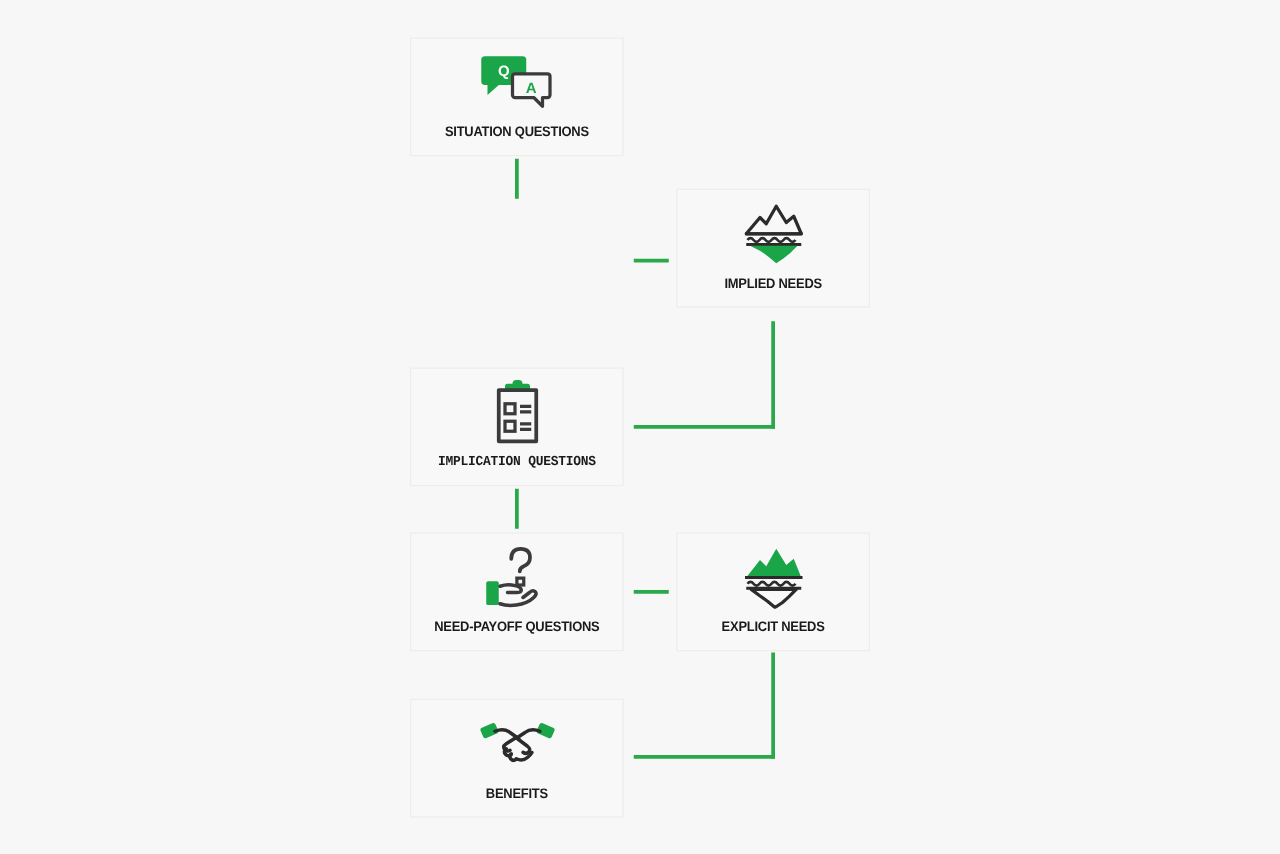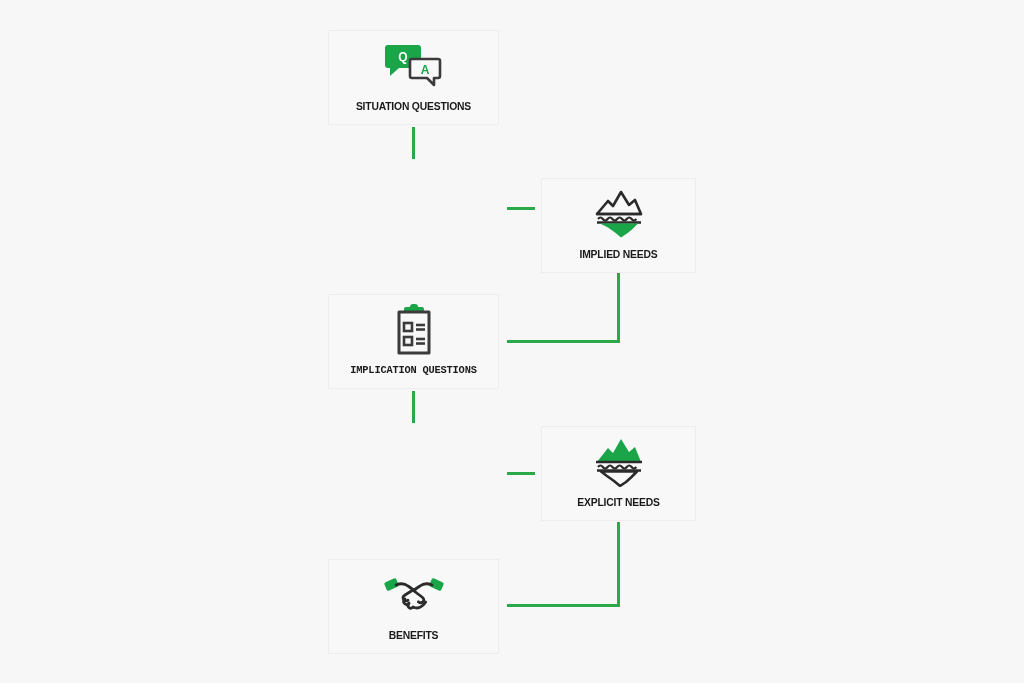--- a/index.html
+++ b/index.html
@@ -47,21 +47,21 @@
     text-align: center;
     line-height: 1;
     width: 100%;
     font-stretch: condensed;
     transform: scaleX(0.94);
   }
 
   
   #node-situation   { left: 328px; top: 30px;  width: 171px; height: 95px;  }
   #node-problem     { left: 328px; top: 161px; width: 171px; height: 95px;  }
-  #node-implied     { left: 541px; top: 178px; width: 155px; height: 95px; justify-content: flex-end;  }
+  #node-implied     { left: 541px; top: 151px; width: 155px; height: 95px; justify-content: flex-end;  }
   #node-implication { left: 328px; top: 294px; width: 171px; height: 95px; font-family: Liberation Mono, monospace;  }
   #node-needpayoff  { left: 328px; top: 426px; width: 171px; height: 95px;  }
   #node-explicit    { left: 541px; top: 426px; width: 155px; height: 95px;  }
   #node-benefits    { left: 328px; top: 559px; width: 171px; height: 95px;  }
 
   #node-situation   .node-label { padding-bottom: 12px; }
   #node-problem     .node-label { padding-bottom: 12px; }
   #node-implied     .node-label { padding-bottom: 12px; }
   #node-implication .node-label { padding-bottom: 12px; }
   #node-needpayoff  .node-label { padding-bottom: 12px; }
@@ -153,20 +153,37 @@
 
           <rect x="13" y="33" width="8" height="8" fill="none" stroke="#3b3b3b" stroke-width="2.6"></rect>
           <line x1="25" y1="35" x2="34" y2="35" stroke="#3b3b3b" stroke-width="2.6"></line>
           <line x1="25" y1="39.5" x2="34" y2="39.5" stroke="#3b3b3b" stroke-width="2.6"></line>
         </svg>
       </span>
     </div>
     <div class="node-label">IMPLICATION QUESTIONS</div>
   </div>
 
+  <div class="node" id="node-needpayoff">
+    <div class="icon-wrap">
+      <span>
+        <svg width="58" height="52" viewBox="0 0 58 52">
+
+          <path d="M24 11 q0 -8 7.5 -8 q7.5 0 7.5 7 q0 5 -5 7 q-3.2 1.3 -3.2 4" fill="none" stroke="#3b3b3b" stroke-width="3" stroke-linecap="round"></path>
+          <rect x="28.5" y="26.5" width="5.5" height="5.5" fill="none" stroke="#3b3b3b" stroke-width="2.6"></rect>
+
+          <rect x="4" y="29" width="10" height="19" rx="1.5" fill="#19a548"></rect>
+
+          <path d="M15 33 q6 -2 12 -0.5 q5 1.2 5 3.4 q0 2.1 -4 2.1 h-7" fill="none" stroke="#3b3b3b" stroke-width="2.8" stroke-linecap="round" stroke-linejoin="round"></path>
+          <path d="M15 47 q6 2 13 1 q9 -1.2 14 -6 q3 -2.8 1.2 -4.6 q-1.8 -1.8 -4.6 0.6 l-5.2 4" fill="none" stroke="#3b3b3b" stroke-width="2.8" stroke-linecap="round" stroke-linejoin="round"></path>
+        </svg>
+      </span>
+    </div>
+    <div class="node-label">NEED-PAYOFF QUESTIONS</div>
+  </div>
 
   <div class="node" id="node-explicit">
     <div class="icon-wrap">
       <span>
         <svg width="54" height="50" viewBox="0 0 54 50">
 
           <path d="M5 25 L16 11 L21 16 L29 2 L37 15 L43 10 L49 25 Z" fill="#19a548"></path>
 
           <line x1="4" y1="25" x2="50" y2="25" stroke="#2b2b2b" stroke-width="2.4"></line>
           <path d="M6 30 q2.4 -3 4.8 0 q2.4 3 4.8 0 q2.4 -3 4.8 0 q2.4 3 4.8 0 q2.4 -3 4.8 0 q2.4 3 4.8 0 q2.4 -3 4.8 0 q2.4 3 4.8 0" fill="none" stroke="#2b2b2b" stroke-width="2.2"></path>

